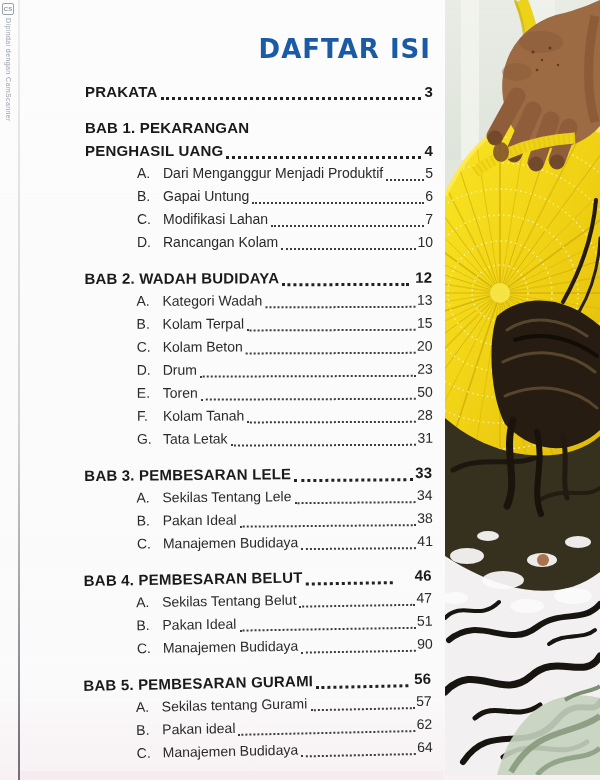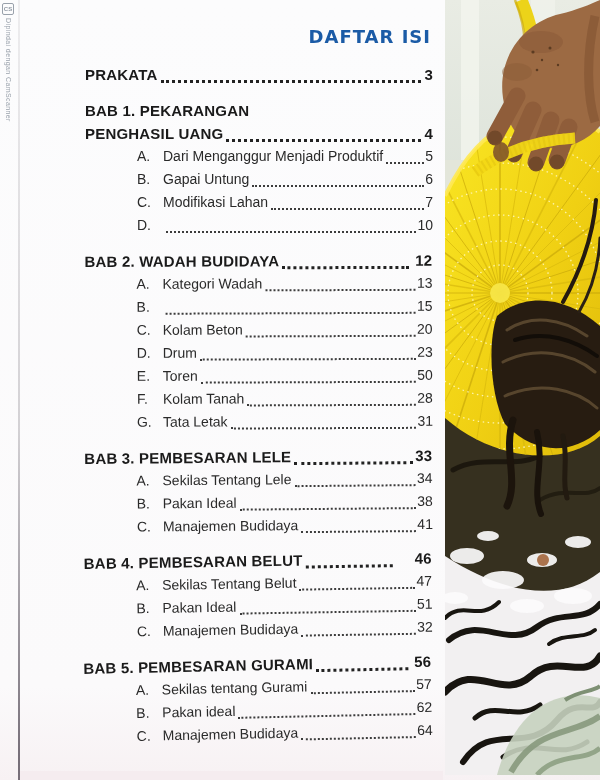--- a/index.html
+++ b/index.html
@@ -12,22 +12,22 @@
   .watermark{position:absolute;left:2px;top:3px;display:flex;flex-direction:column;align-items:center;gap:3px;z-index:6;}
   .cs-logo{width:10px;height:10px;border:1px solid #99a1ab;border-radius:2px;color:#8f98a3;
     font-size:6px;font-weight:bold;display:flex;align-items:center;justify-content:center;}
   .wm-text{writing-mode:vertical-rl;font-size:7px;color:#9aa2ac;letter-spacing:.4px;white-space:nowrap;}
   
   .scan-line{position:absolute;left:18px;top:0;bottom:0;width:2px;z-index:5;
     background:linear-gradient(to bottom,rgba(50,42,55,.07),rgba(50,42,55,.20) 55%,rgba(40,30,45,.62) 97%);}
   .bottom-tint{position:absolute;left:20px;right:157px;bottom:0;height:9px;background:#f5ecef;z-index:4;}
   
   .content{position:absolute;left:85px;top:26px;width:348px;z-index:3;color:#222;}
-  .title{font-family:"DejaVu Sans",sans-serif;font-weight:bold;font-size:18px;color:#1b5ba6;
-    text-align:right;letter-spacing:1px;margin:0 2px 14px 0;}
+  .title{font-family:"DejaVu Sans",sans-serif;font-weight:bold;font-size:26px;color:#1b5ba6;
+    text-align:right;letter-spacing:1px;margin:8px 2px 14px 0;}
   .section{margin-top:13px;}
   .section:first-child{margin-top:16px;text-align:right;}
   .row{display:flex;align-items:flex-end;line-height:23px;height:23px;}
   .chapter{font-weight:700;font-size:15px;color:#1a1a1a;letter-spacing:.2px;}
   .item{font-size:14px;color:#2a2a2a;padding-left:52px;}
   .item .letter{width:26px;flex:none;}
   .label{flex:none;white-space:nowrap;}
   .leader{flex:1;border-bottom:2px dotted #3c3c3c;margin:0 1px 4px 3px;min-width:8px;}
   .chapter .leader{border-bottom:3px dotted #222;margin-bottom:3px;}
   .pageno{flex:none;}
@@ -77,38 +77,40 @@
             <span class="pageno">6</span>
           </div>
           <div class="row item">
             <span class="letter">C.</span>
             <span class="label">Modifikasi Lahan</span>
             <span class="leader"></span>
             <span class="pageno">7</span>
           </div>
           <div class="row item">
             <span class="letter">D.</span>
+            <span class="label">Rancangan Kolam</span>
             <span class="leader"></span>
             <span class="pageno">10</span>
           </div>
         </div>
         <div class="section" style="transform: rotate(-0.2deg); transform-origin: left bottom;">
           <div class="row chapter">
             <span class="label">BAB 2. WADAH BUDIDAYA</span>
             <span class="leader"></span>
             <span class="pageno" style="margin-left: 5px;">12</span>
           </div>
           <div class="row item">
             <span class="letter">A.</span>
             <span class="label">Kategori Wadah</span>
             <span class="leader"></span>
             <span class="pageno">13</span>
           </div>
           <div class="row item">
             <span class="letter">B.</span>
+            <span class="label">Kolam Terpal</span>
             <span class="leader"></span>
             <span class="pageno">15</span>
           </div>
           <div class="row item">
             <span class="letter">C.</span>
             <span class="label">Kolam Beton</span>
             <span class="leader"></span>
             <span class="pageno">20</span>
           </div>
           <div class="row item">
@@ -176,21 +178,21 @@
           <div class="row item">
             <span class="letter">B.</span>
             <span class="label">Pakan Ideal</span>
             <span class="leader"></span>
             <span class="pageno">51</span>
           </div>
           <div class="row item">
             <span class="letter">C.</span>
             <span class="label">Manajemen Budidaya</span>
             <span class="leader"></span>
-            <span class="pageno">32</span>
+            <span class="pageno">90</span>
           </div>
         </div>
         <div class="section" style="transform: rotate(-1.2deg); transform-origin: left bottom;">
           <div class="row chapter">
             <span class="label">BAB 5. PEMBESARAN GURAMI</span>
             <span class="leader"></span>
             <span class="pageno" style="margin-left: 5px;">56</span>
           </div>
           <div class="row item">
             <span class="letter">A.</span>

